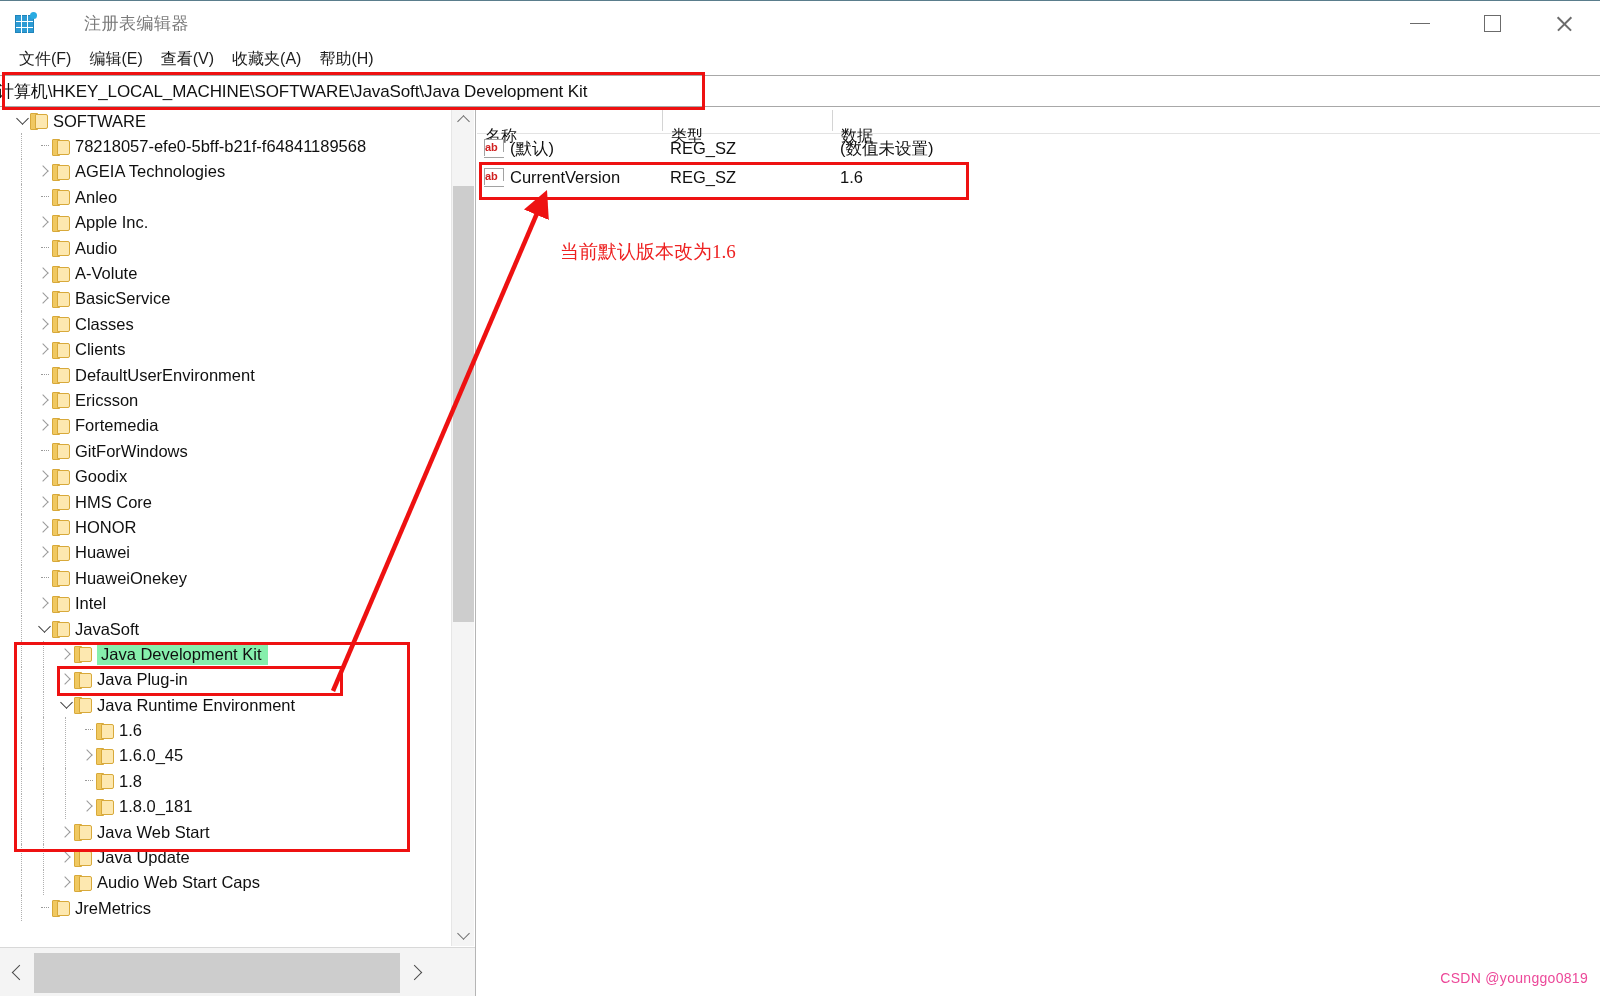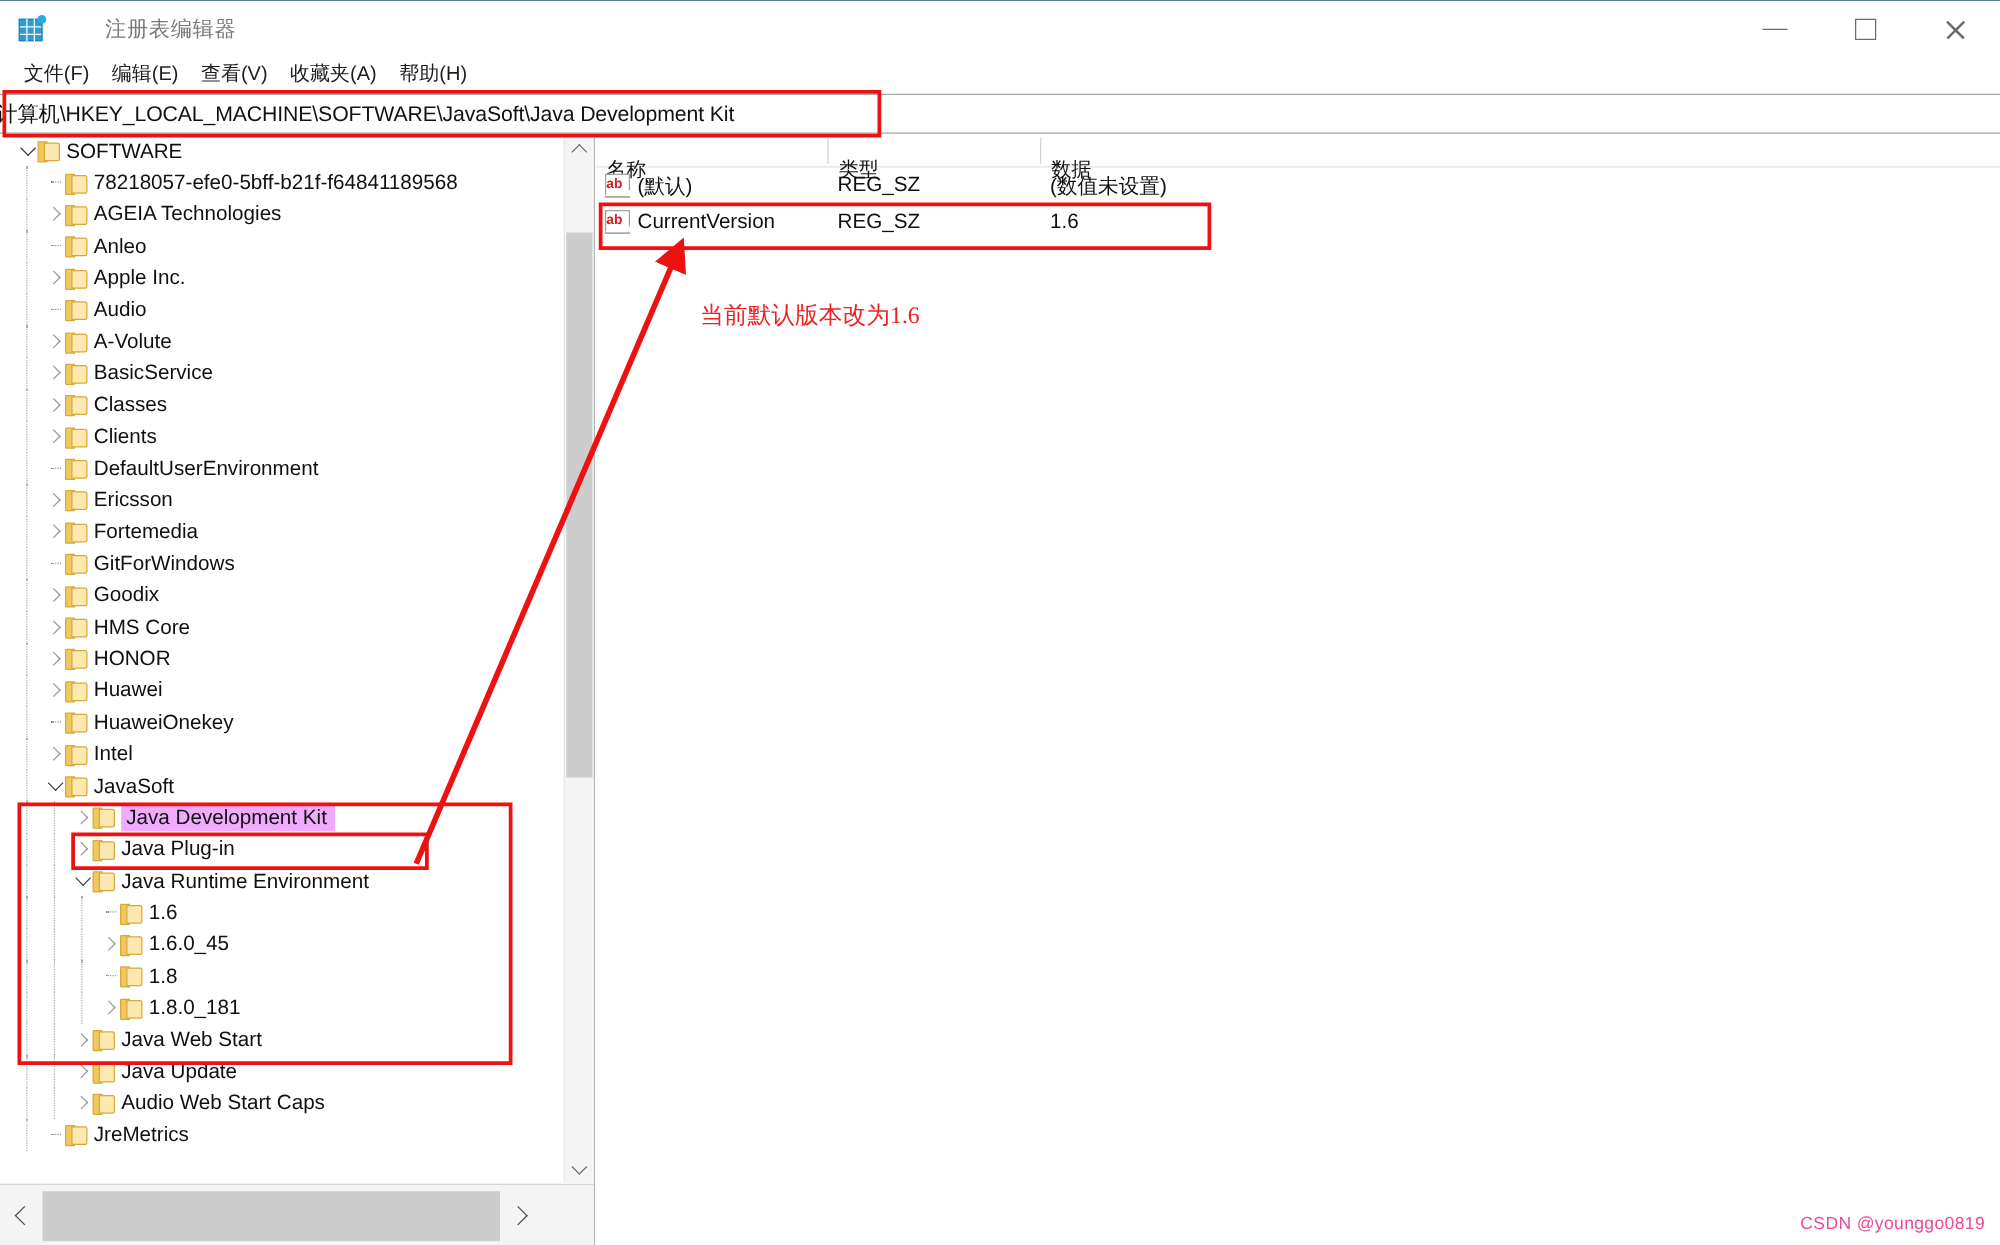--- a/index.html
+++ b/index.html
@@ -133,21 +133,21 @@
     position: relative;
     padding-top: 0px;
   }
   .tree-row {
     position: relative;
     height: 25.4px;
     display: flex; align-items: center;
     white-space: nowrap;
   }
   .tree-row.selected .row-label {
-    background: #f0abfc;
+    background: #86efac;
     padding: 0 6px 0 4px;
   }
   .twisty {
     width: 16px; height: 16px;
     display: inline-flex; align-items: center; justify-content: center;
     flex: 0 0 16px;
     position: relative;
   }
   .twisty.closed::before {
     content: ""; display: block;

